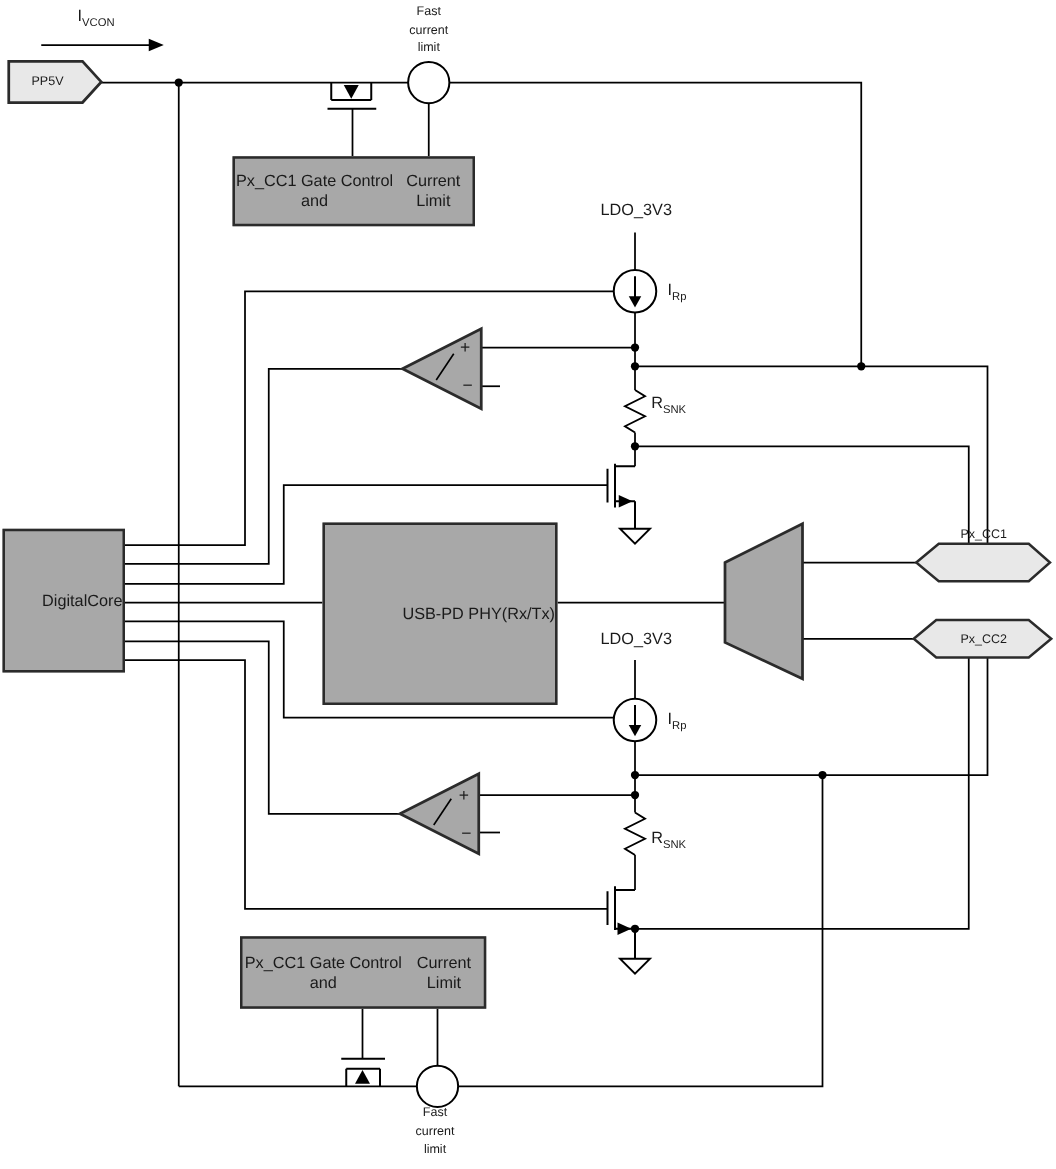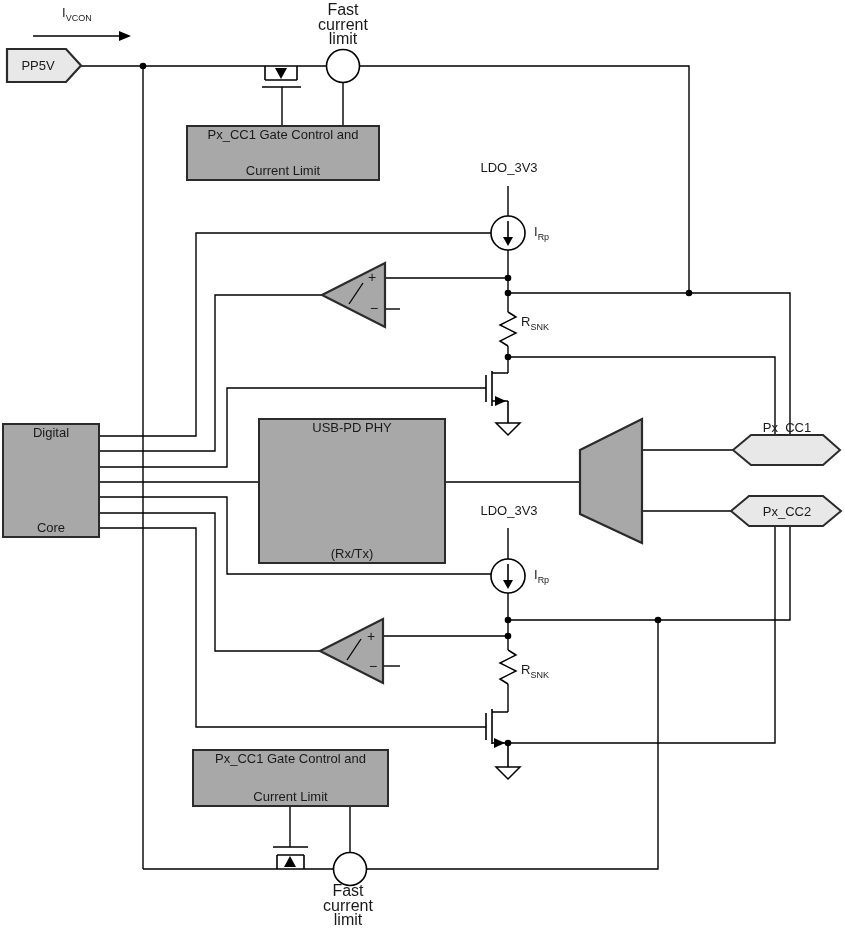--- a/index.html
+++ b/index.html
@@ -1,26 +1,26 @@
 <!DOCTYPE html>
 <html><head>
 <meta charset="utf-8">
 <style>
   html,body{margin:0;padding:0;background:#fff;}
   .stage{position:relative;width:845px;height:935px;background:#ffffff;
          font-family:"Liberation Sans",sans-serif;color:#1a1a1a;overflow:hidden;}
   .stage svg{position:absolute;left:0;top:0;}
   .block{position:absolute;background:#a8a8a8;border:2px solid #2b2b2b;box-sizing:border-box;
-         display:flex;flex-direction:column;align-items:center;justify-content:space-between;
+         display:flex;flex-direction:row;align-items:center;justify-content:flex-end;
          text-align:center;font-size:13px;line-height:16px;}
   .lbl{position:absolute;font-size:13px;line-height:15px;white-space:nowrap;}
   .ctr{text-align:center;}
-  .small{font-size:16px;line-height:14.5px;}
+  .small{font-size:10px;line-height:14.5px;}
   .lbl sub{font-size:9px;line-height:1;margin-top:21px;}
-  .tagtext{font-size:13px;}
+  .tagtext{font-size:10px;}
   .sign{font-size:14px;line-height:14px;}
 </style>
 </head>
 <body>
 
 <div class="stage">
 
   <svg width="845" height="935" viewBox="0 0 845 935">
     <g stroke="#000000" stroke-width="1.4" fill="none">
 

